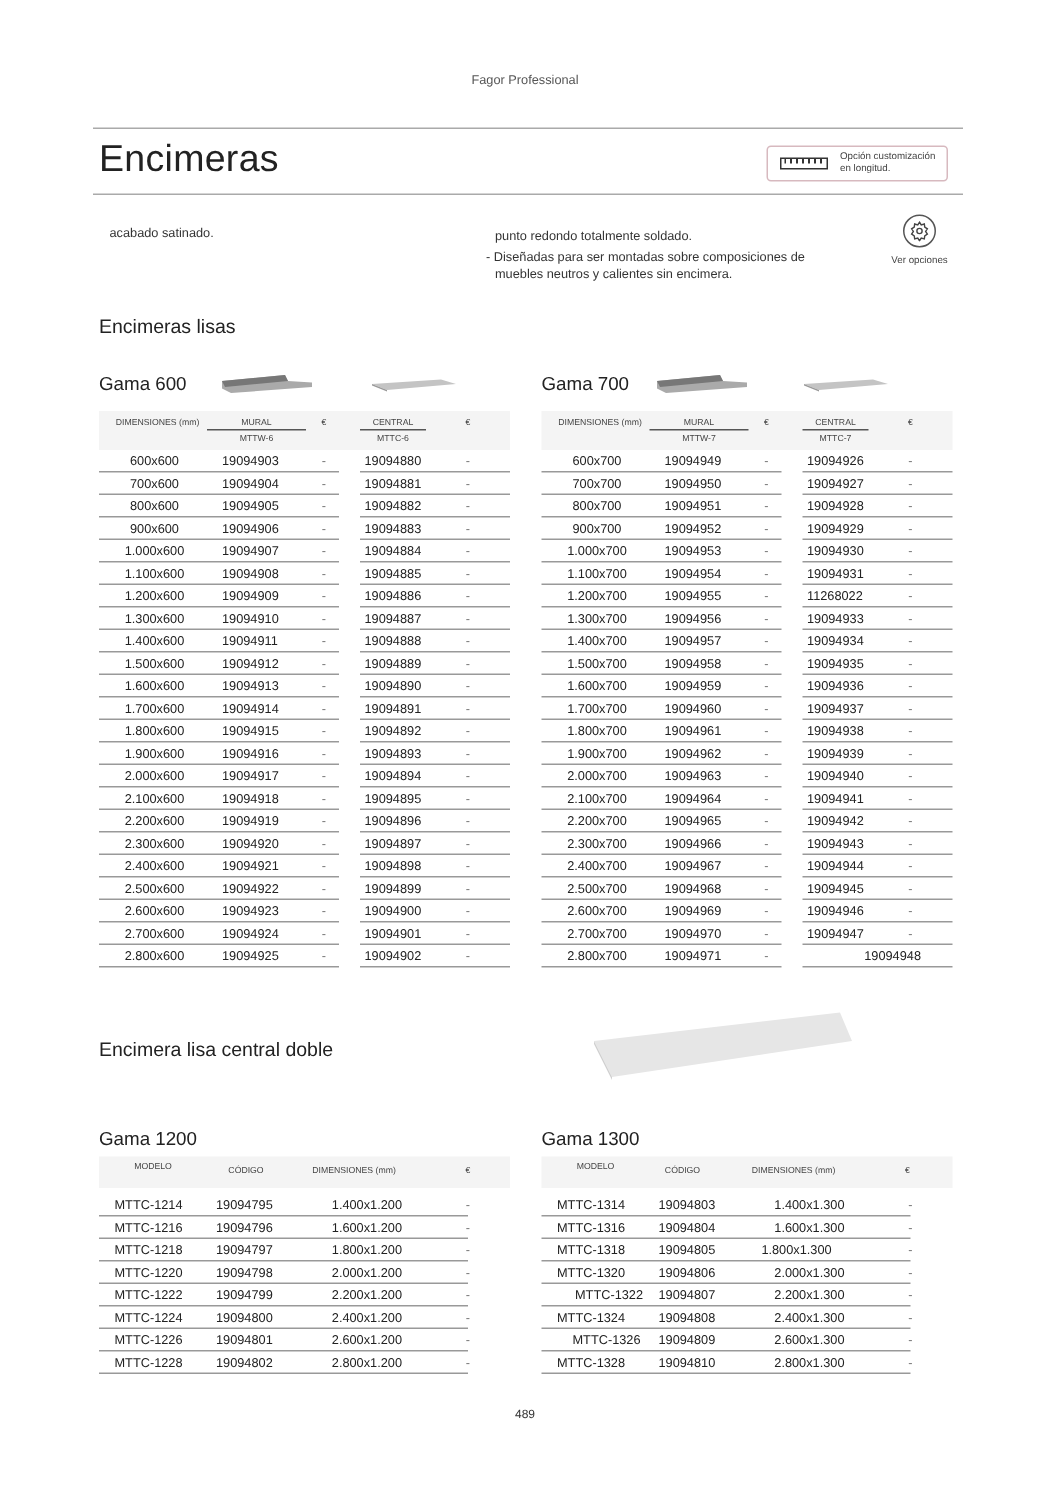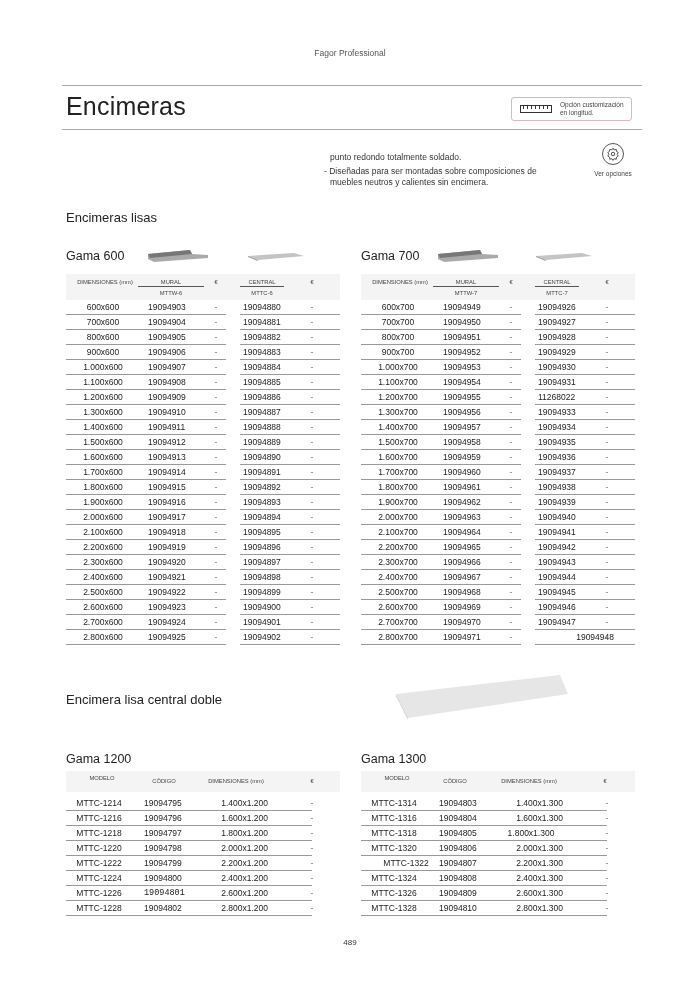--- a/index.html
+++ b/index.html
@@ -36,20 +36,21 @@
 <div class="custom-badge">
   <div class="ruler"></div>
   <div class="custom-text">
     <div>Opción customización</div>
     <div>en longitud.</div>
   </div>
 </div>
 <div class="hr" style="top:129px"></div>
 
 <div class="desc" style="left:66px; width:250px">
+  <p style="padding-left:7px; margin-top:-2px">  acabado satinado.</p>
 </div>
 <div class="desc" style="left:324px; width:240px">
   <p style="padding-left:6px">punto redondo totalmente soldado.</p>
   <p>- Diseñadas para ser montadas sobre composiciones de</p>
   <p style="padding-left:6px; margin-top:-2px">  muebles neutros y calientes sin encimera.</p>
 </div>
 
 <div class="gear-wrap">
   <div class="gear-circle">
     <svg width="14" height="14" viewBox="0 0 24 24" fill="none" stroke="#444" stroke-width="1.6">
@@ -577,21 +578,21 @@
       </div>
       <div class="row">
         <span style="left: 0px; width: 66px; text-align: center;">MTTC-1224</span>
         <span style="left: 78px; width: 60px; text-align: left;">19094800</span>
         <span style="left: 138px; width: 64px; text-align: right;">2.400x1.200</span>
         <span style="left: 236px; width: 20px; text-align: center; color: rgb(119, 119, 119);">-</span>
         <span class="line" style="left: 0px; width: 246px;"></span>
       </div>
       <div class="row">
         <span style="left: 0px; width: 66px; text-align: center;">MTTC-1226</span>
-        <span style="left: 78px; width: 60px; text-align: left; font-family: Liberation Mono, monospace;">19094801</span>
+        <span style="left: 78px; width: 60px; text-align: left;">19094801</span>
         <span style="left: 138px; width: 64px; text-align: right;">2.600x1.200</span>
         <span style="left: 236px; width: 20px; text-align: center; color: rgb(119, 119, 119);">-</span>
         <span class="line" style="left: 0px; width: 246px;"></span>
       </div>
       <div class="row">
         <span style="left: 0px; width: 66px; text-align: center;">MTTC-1228</span>
         <span style="left: 78px; width: 60px; text-align: left;">19094802</span>
         <span style="left: 138px; width: 64px; text-align: right;">2.800x1.200</span>
         <span style="left: 236px; width: 20px; text-align: center; color: rgb(119, 119, 119);">-</span>
         <span class="line" style="left: 0px; width: 246px;"></span>
@@ -645,21 +646,21 @@
         <span class="line" style="left: 0px; width: 246px;"></span>
       </div>
       <div class="row">
         <span style="left: 0px; width: 66px; text-align: center;">MTTC-1324</span>
         <span style="left: 78px; width: 60px; text-align: left;">19094808</span>
         <span style="left: 138px; width: 64px; text-align: right;">2.400x1.300</span>
         <span style="left: 236px; width: 20px; text-align: center; color: rgb(119, 119, 119);">-</span>
         <span class="line" style="left: 0px; width: 246px;"></span>
       </div>
       <div class="row">
-        <span style="left: 0px; width: 66px; text-align: center;">MTTC-1326</span>
+        <span style="left: 0px; width: 66px; text-align: right;">MTTC-1326</span>
         <span style="left: 78px; width: 60px; text-align: left;">19094809</span>
         <span style="left: 138px; width: 64px; text-align: right;">2.600x1.300</span>
         <span style="left: 236px; width: 20px; text-align: center; color: rgb(119, 119, 119);">-</span>
         <span class="line" style="left: 0px; width: 246px;"></span>
       </div>
       <div class="row">
         <span style="left: 0px; width: 66px; text-align: center;">MTTC-1328</span>
         <span style="left: 78px; width: 60px; text-align: left;">19094810</span>
         <span style="left: 138px; width: 64px; text-align: right;">2.800x1.300</span>
         <span style="left: 236px; width: 20px; text-align: center; color: rgb(119, 119, 119);">-</span>

